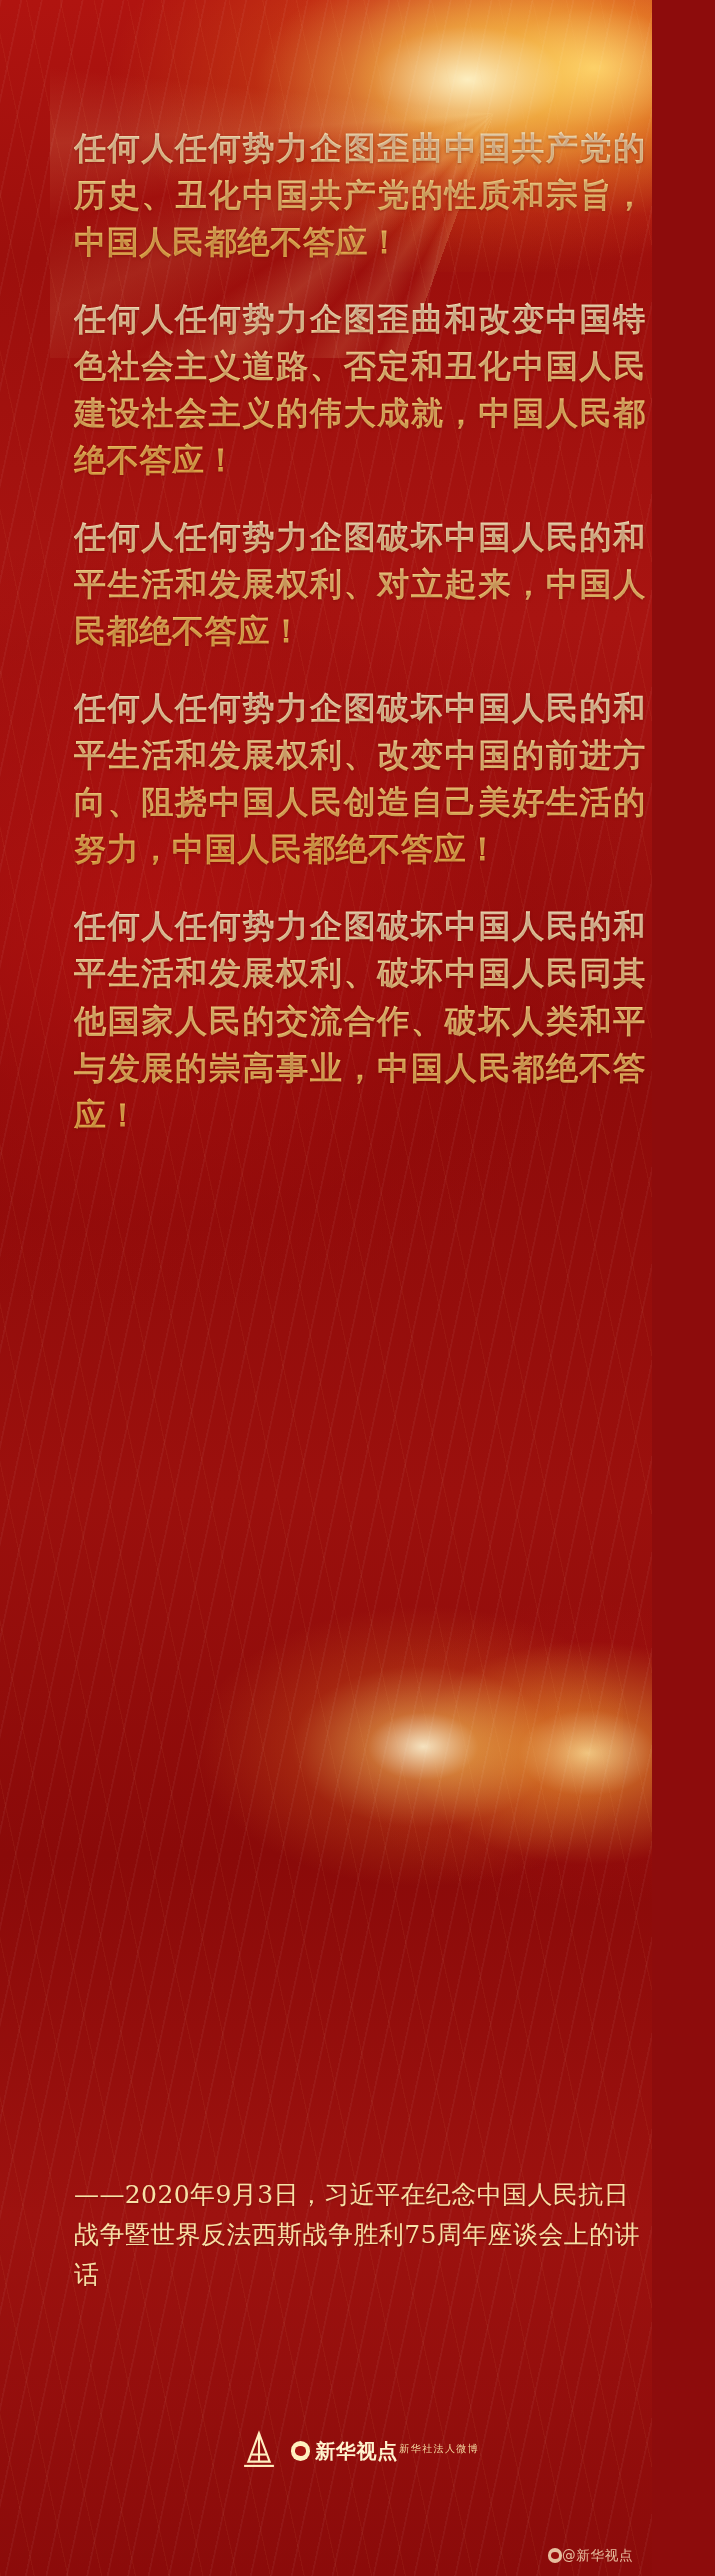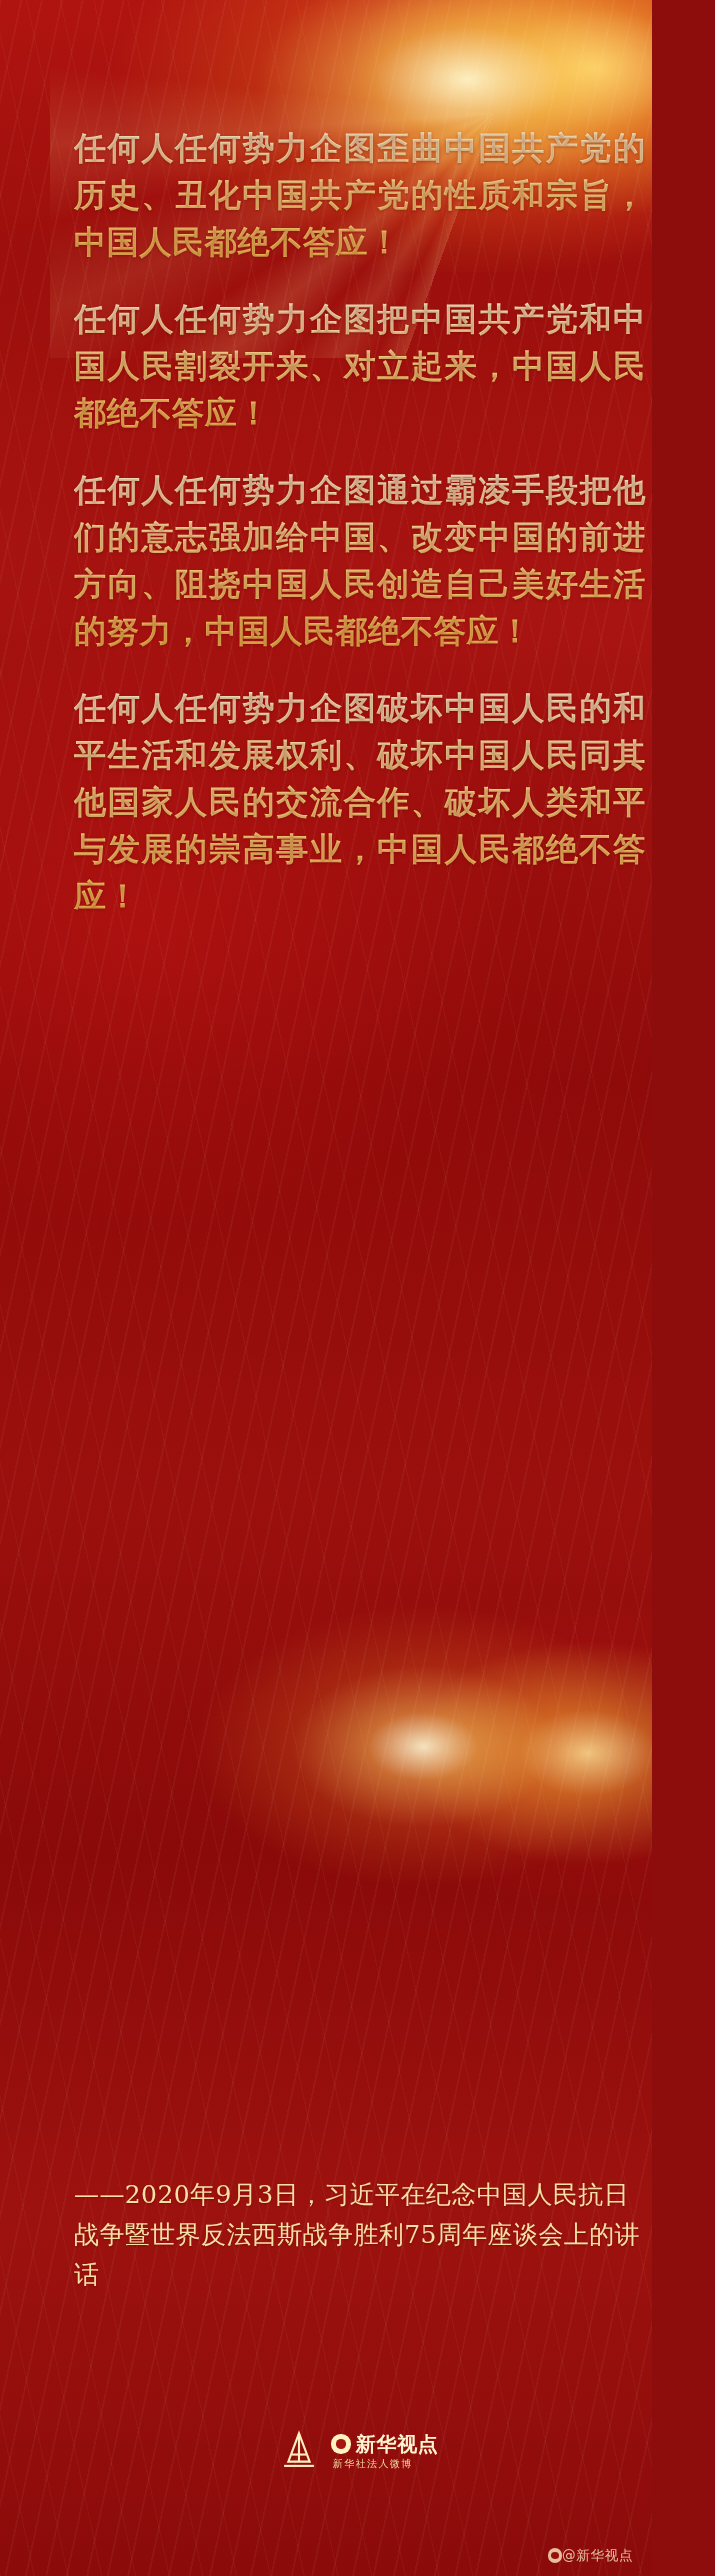--- a/index.html
+++ b/index.html
@@ -105,21 +105,20 @@
     justify-content: center;
     gap: 10px;
   }
   .logo-mark {
     width: 44px;
     height: 44px;
     position: relative;
   }
   .logo-text {
     display: flex;
-    flex-direction: column;
     justify-content: flex-start;
     line-height: 1.1;
   }
   .logo-main {
     display: flex;
     align-items: center;
     gap: 5px;
   }
   .weibo-dot {
     width: 19.3px; height: 19.3px;
@@ -185,22 +184,23 @@
 <body>
 
 <div class="poster">
   <div class="glowtop"></div>
   <div class="rays"></div>
   <div class="glowmid"></div>
   <div class="streaks"></div>
 
   <div class="paragraphs">
     <p class="para">任何人任何势力企图歪曲中国共产党的历史、丑化中国共产党的性质和宗旨，中国人民都绝不答应！</p>
-    <p class="para">任何人任何势力企图把中国共产党和中国人民割裂开来、对立起来，中国人民都绝不答应！</p>
-    <p class="para">任何人任何势力企图通过霸凌手段把他们的意志强加给中国、改变中国的前进方向、阻挠中国人民创造自己美好生活的努力，中国人民都绝不答应！</p>
+    <p class="para">任何人任何势力企图歪曲和改变中国特色社会主义道路、否定和丑化中国人民建设社会主义的伟大成就，中国人民都绝不答应！</p>
+    <p class="para">任何人任何势力企图破坏中国人民的和平生活和发展权利、对立起来，中国人民都绝不答应！</p>
+    <p class="para">任何人任何势力企图破坏中国人民的和平生活和发展权利、改变中国的前进方向、阻挠中国人民创造自己美好生活的努力，中国人民都绝不答应！</p>
     <p class="para">任何人任何势力企图破坏中国人民的和平生活和发展权利、破坏中国人民同其他国家人民的交流合作、破坏人类和平与发展的崇高事业，中国人民都绝不答应！</p>
   </div>
 
   <div class="attribution">——2020年9月3日，习近平在纪念中国人民抗日战争暨世界反法西斯战争胜利75周年座谈会上的讲话</div>
 
   <div class="logo-row">
     <div class="logo-mark">
       <svg width="44" height="44" viewBox="0 0 62 62" aria-hidden="true">
         <path d="M31 6 L46 46 L16 46 Z" fill="none" stroke="#ffeec0" stroke-width="3"></path>
         <path d="M31 6 L31 46" stroke="#ffeec0" stroke-width="3"></path>

